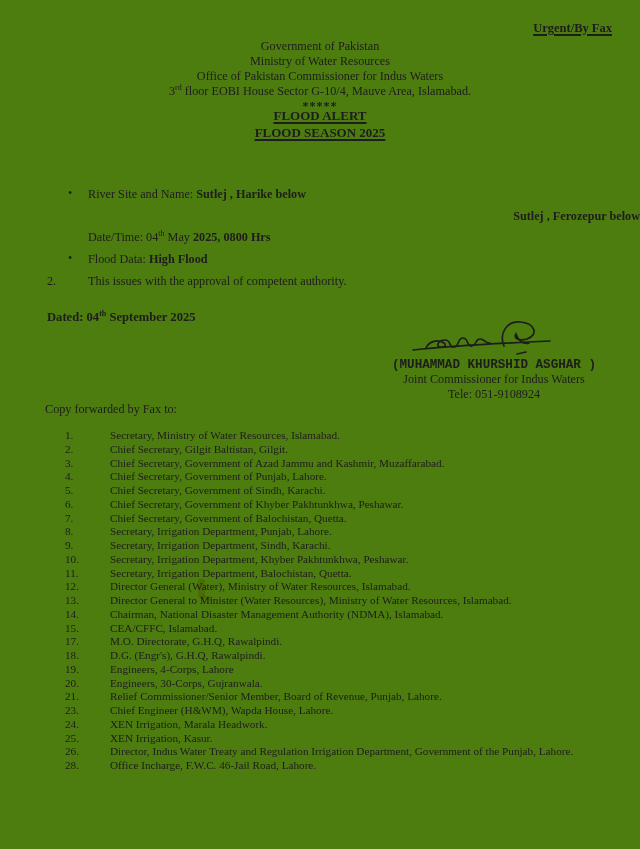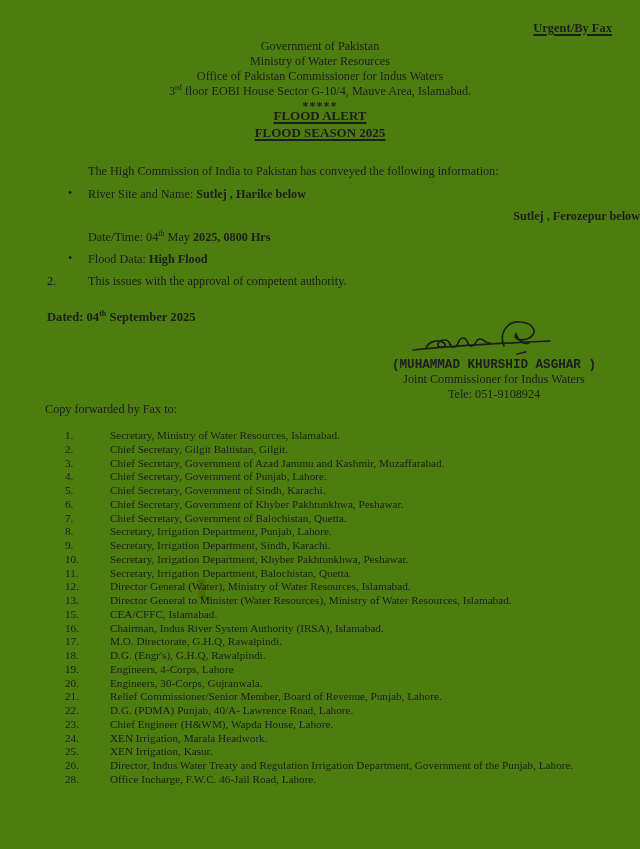--- a/index.html
+++ b/index.html
@@ -54,23 +54,20 @@
     <div>Office of Pakistan Commissioner for Indus Waters</div>
     <div><span>3</span><sup class="sp">rd</sup><span> floor EOBI House Sector G-10/4, Mauve Area, Islamabad.</span></div>
     <div class="stars">*****</div>
   </div>
 
   <div class="titles">
     <div><span class="t">FLOOD ALERT</span></div>
     <div><span class="t">FLOOD SEASON 2025</span></div>
   </div>
 
-  <div class="bodyline" style="top:164px;">
-    <span class="ind1" style="display:inline-block;">The High Commission of India to Pakistan has  conveyed the following information:</span>
-  </div>
 
   <div class="bodyline" style="top:187px;">
     <span class="bullet">•</span>
     <span class="ind1" style="display:inline-block;font-family:Liberation Serif, serif;"><span>River Site and Name: </span><span class="b">Sutlej , Harike below</span></span>
   </div>
 
   <div class="bodyline" style="top:209px; padding-left:208px;text-align:right;">
     <span class="b">Sutlej , Ferozepur below</span>
   </div>
 
@@ -166,30 +163,30 @@
       <div class="row">
         <span class="num">12.</span>
         <span class="txt">Director General (Water), Ministry of Water Resources, Islamabad.</span>
       </div>
 
       <div class="row">
         <span class="num">13.</span>
         <span class="txt">Director General to  Minister (Water Resources), Ministry of Water Resources, Islamabad.</span>
       </div>
 
+      <div class="row">
+        <span class="num">14.</span>
+        <span class="txt">Chairman, National Disaster Management Authority (NDMA), Islamabad.</span>
+      </div>
 
       <div class="row">
         <span class="num">15.</span>
         <span class="txt">CEA/CFFC, Islamabad.</span>
       </div>
 
-      <div class="row">
-        <span class="num">16.</span>
-        <span class="txt">Chairman, Indus River System Authority (IRSA), Islamabad.</span>
-      </div>
 
       <div class="row">
         <span class="num">17.</span>
         <span class="txt">M.O. Directorate, G.H.Q, Rawalpindi.</span>
       </div>
 
       <div class="row">
         <span class="num">18.</span>
         <span class="txt">D.G. (Engr's), G.H.Q, Rawalpindi.</span>
       </div>
@@ -202,24 +199,20 @@
       <div class="row">
         <span class="num">20.</span>
         <span class="txt">Engineers, 30-Corps, Gujranwala.</span>
       </div>
 
       <div class="row">
         <span class="num">21.</span>
         <span class="txt">Relief Commissioner/Senior Member, Board of Revenue, Punjab, Lahore.</span>
       </div>
 
-      <div class="row">
-        <span class="num">22.</span>
-        <span class="txt">D.G. (PDMA) Punjab, 40/A- Lawrence Road, Lahore.</span>
-      </div>
 
       <div class="row">
         <span class="num">23.</span>
         <span class="txt">Chief Engineer (H&amp;WM), Wapda House, Lahore.</span>
       </div>
 
       <div class="row">
         <span class="num">24.</span>
         <span class="txt">XEN Irrigation, Marala Headwork.</span>
       </div>

